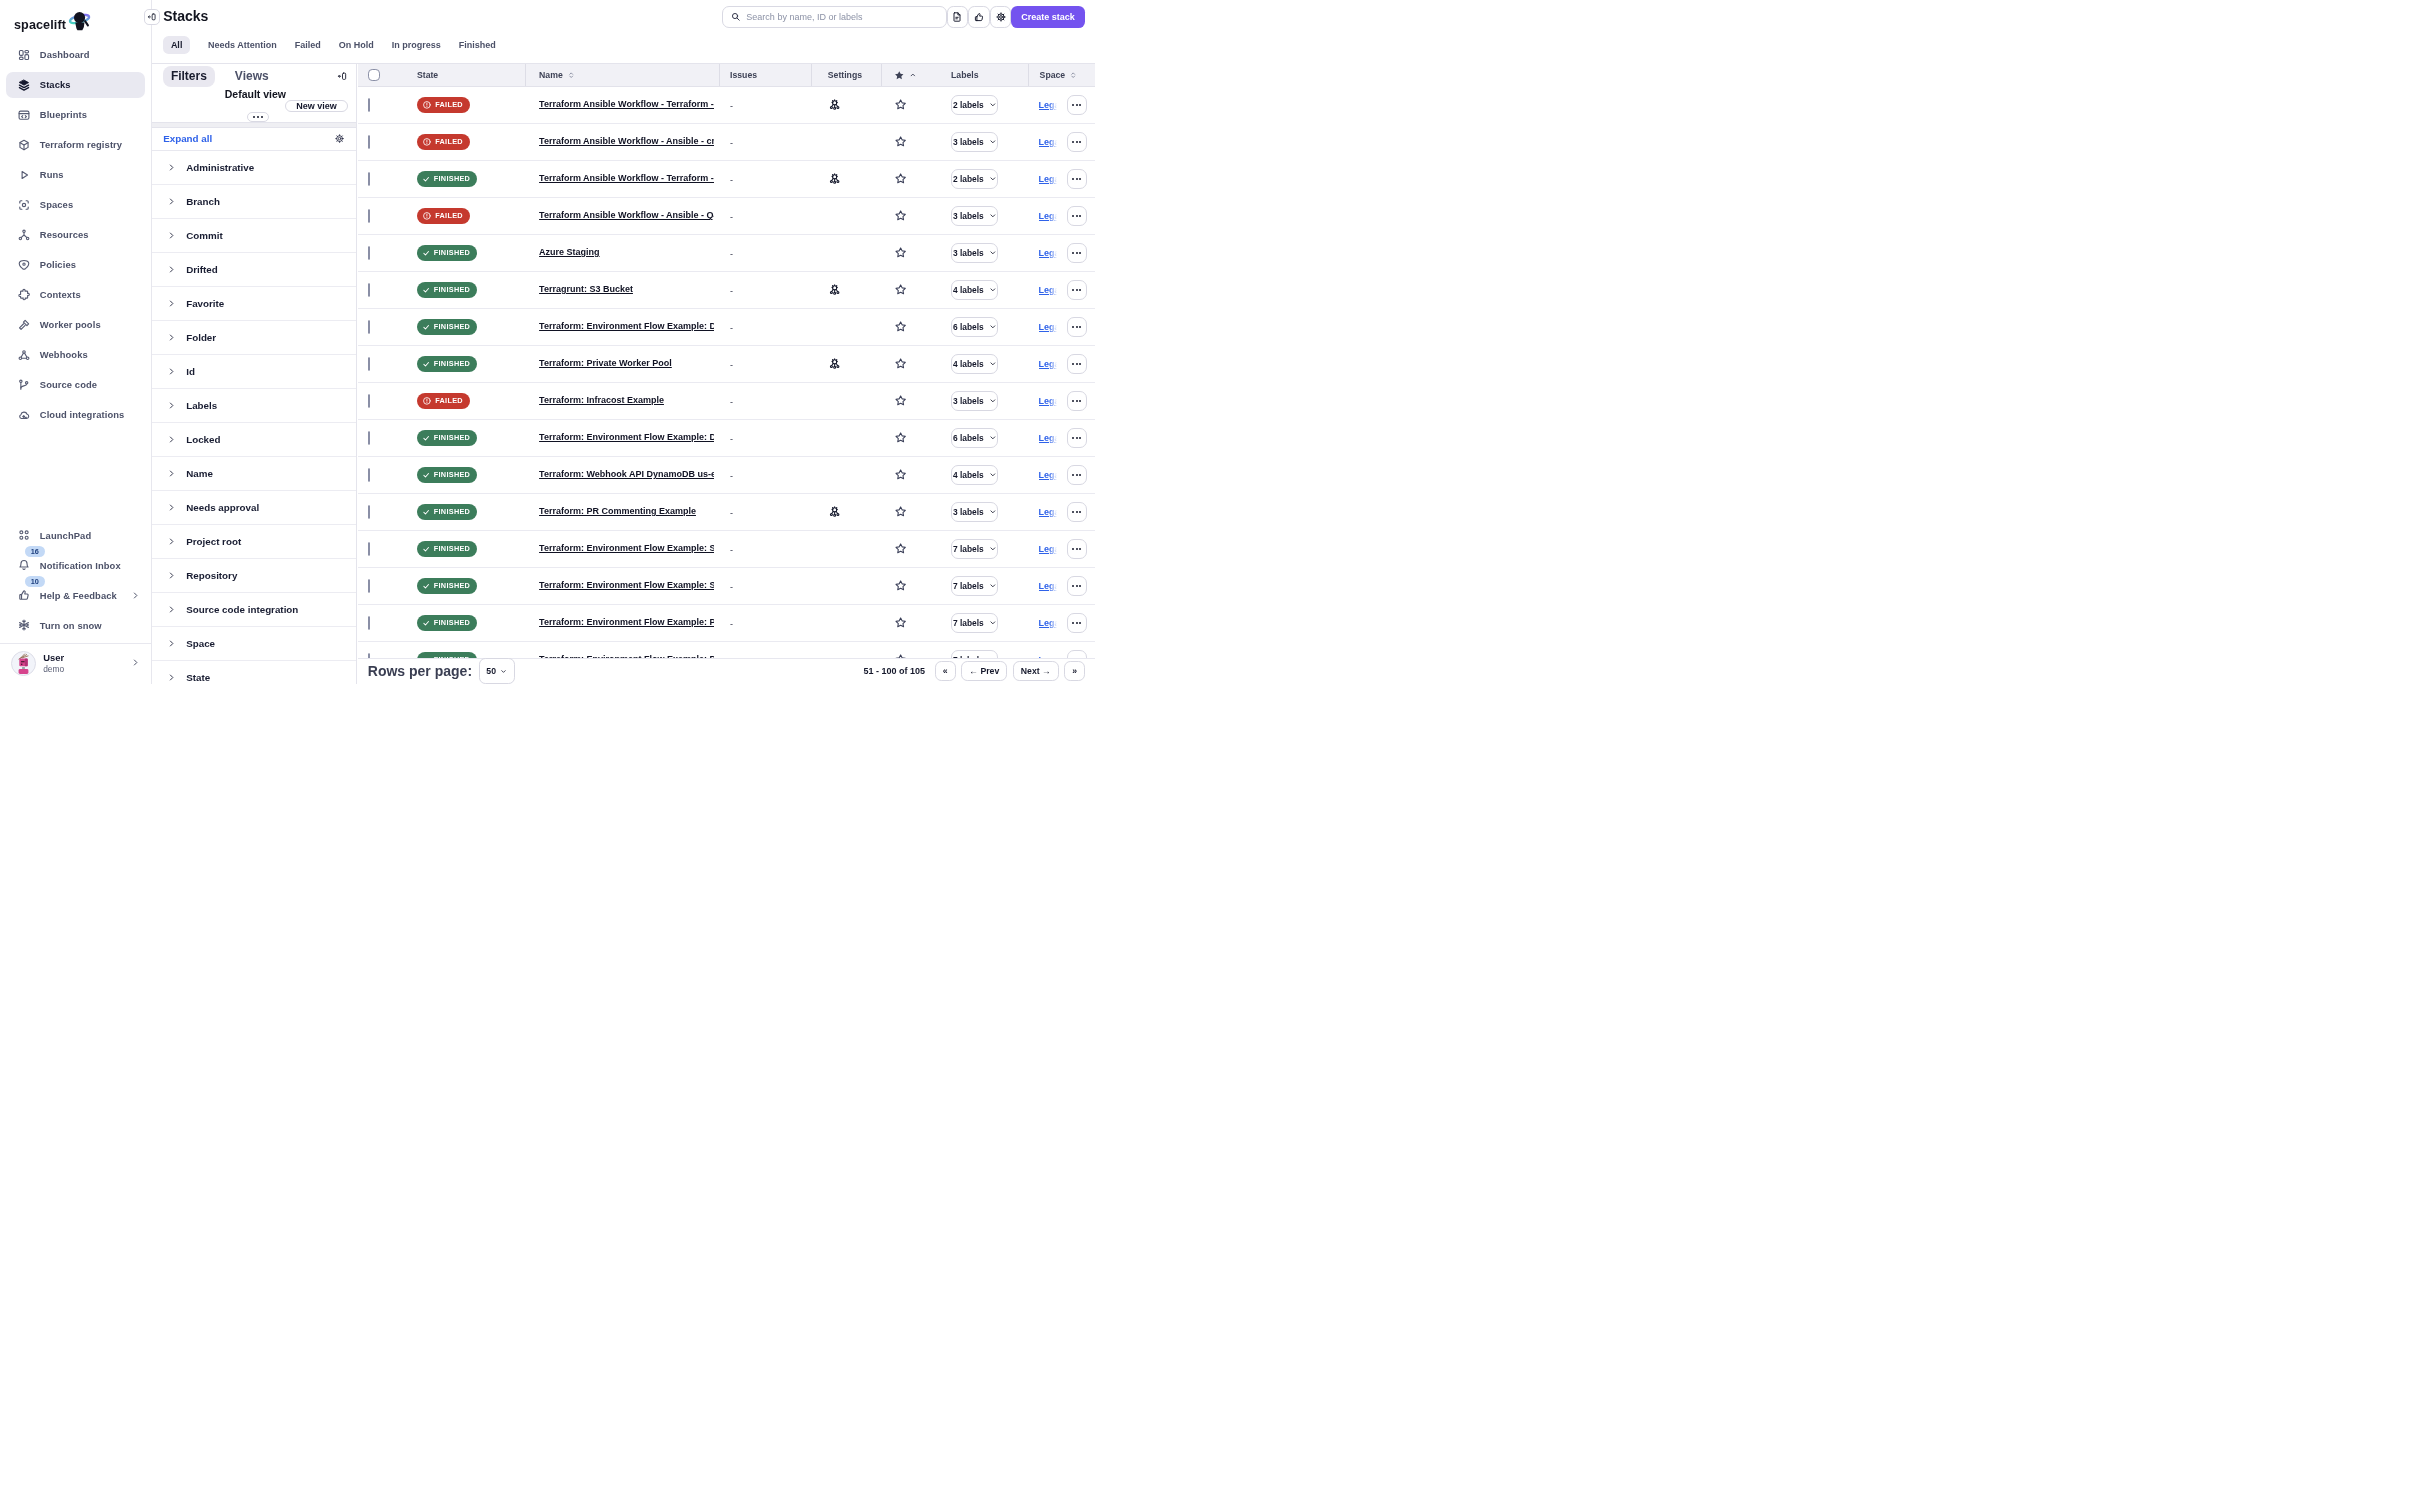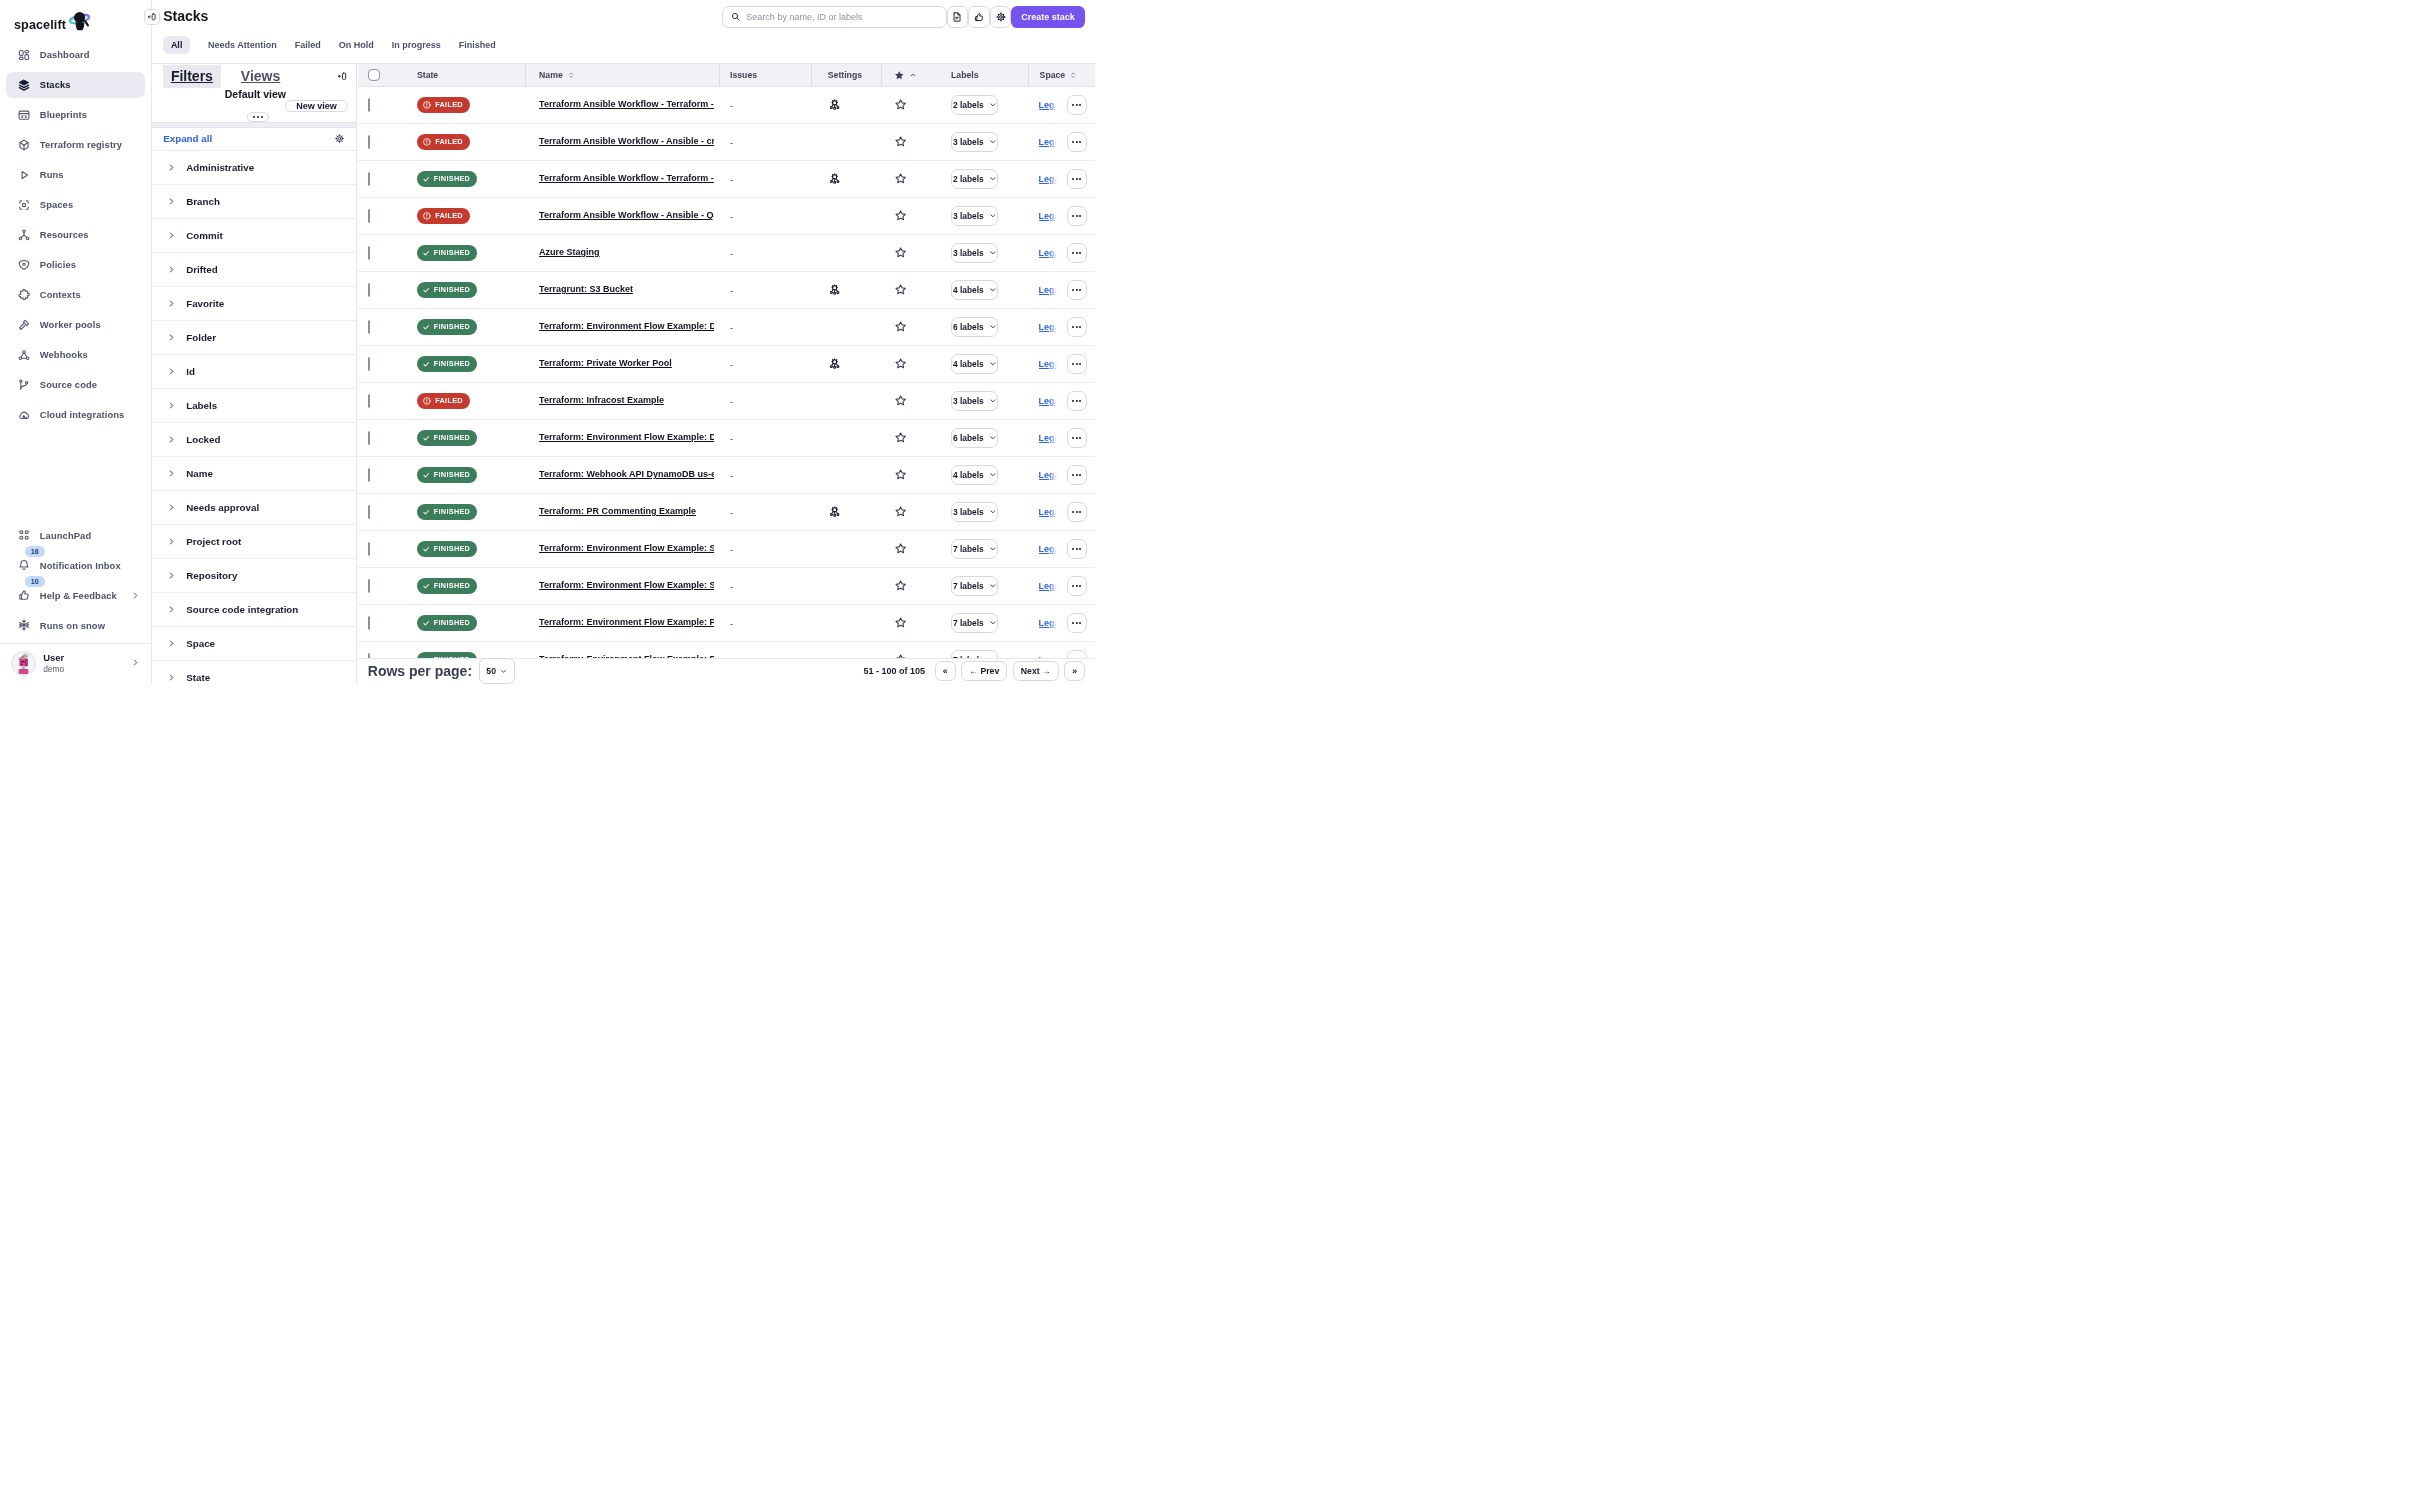--- a/index.html
+++ b/index.html
@@ -52,21 +52,21 @@
   .tab { font-size:9px; font-weight:700; color:#4C5168; cursor:pointer; padding:4.2px 0; border-radius:5.6px; }
   .tab.active { background:#E9E8F0; color:#191C2E; padding:4.2px 7.7px; }
 
   
   .content { position:absolute; left:0; right:0; top:63px; bottom:0; border-top:0.7px solid #E4E4EC; }
 
   
   .fpanel { position:absolute; left:0; top:0; bottom:0; width:205px; border-right:0.7px solid #E4E4EC;
             background:#fff; overflow:hidden; }
   .fp-tabs { height:24px; display:flex; align-items:center; gap:12.6px; padding:0 11.2px; position:relative; }
-  .fp-pill { font-size:14px; font-weight:700; color:#4C5168; padding:3.5px 7.7px; border-radius:0; cursor:pointer;text-decoration:underline; }
+  .fp-pill { font-size:12px; font-weight:700; color:#4C5168; padding:3.5px 7.7px; border-radius:8px; cursor:pointer; }
   .fp-pill.active { background:#E9E8F0; color:#191C2E; }
   .fp-collapse { position:absolute; right:8.4px; color:#15182B; cursor:pointer; display:flex; }
   .fp-viewrow { height:34px; display:flex; align-items:center; padding:0 8.4px 0 11.2px;flex-direction:column; }
   .fp-viewname { font-size:10.5px; font-weight:800; color:#12141F; }
   .btn-outline { margin-left:auto; height:19.6px; padding:0 9.8px; border:0.7px solid #D9D9E3; border-radius:9.8px;
                  background:#fff; font-size:9px; font-weight:700; font-family:inherit; color:#15182D; cursor:pointer; }
   .dots-btn { height:19.6px; width:21.6px; border:0.7px solid #D9D9E3; border-radius:7px; background:#fff;
               display:flex; align-items:center; justify-content:center; gap:1.7px; cursor:pointer; }
   .dots-btn i { width:2.1px; height:2.1px; border-radius:50%; background:#15182B; }
   .fp-viewrow .dots-btn { margin-left:5.6px; }
@@ -318,21 +318,21 @@
                 <path d="M7.5 4.5 L13 10 L7.5 15.5" stroke-width="2"></path>
               </svg>
             </span>
           </div>
           <div class="nav-item">
             <span class="ic">
               <svg width="14" height="14" viewBox="0 0 20 20" fill="none" stroke="currentColor" stroke-width="1.6" stroke-linecap="round" stroke-linejoin="round">
                 <path d="M10 2.8 V17.2 M3.7 6.4 L16.3 13.6 M16.3 6.4 L3.7 13.6 M8 4.3 L10 5.9 L12 4.3 M8 15.7 L10 14.1 L12 15.7 M3.9 9 L6 10 L3.9 11 M16.1 9 L14 10 L16.1 11"></path>
               </svg>
             </span>
-            <span class="lbl">Runs on snow</span>
+            <span class="lbl">Turn on snow</span>
           </div>
         </div>
       <div class="user-row">
         <span class="avatar">
           <svg width="21" height="21" viewBox="0 0 30 30">
             <path d="M8 9 L20 2 M13 7 L22 4 M10 8 L17 1" stroke="#7A4A26" stroke-width="1"></path>
             <rect x="9" y="8" width="12" height="11" rx="1.6" fill="#D6448C"></rect>
             <rect x="17" y="8" width="4" height="11" rx="1.2" fill="#B23274"></rect>
             <path d="M11.5 12.5 h5" stroke="#2A1020" stroke-width="1.4"></path>
             <circle cx="12.5" cy="16" r="1" fill="#2A1020"></circle>

